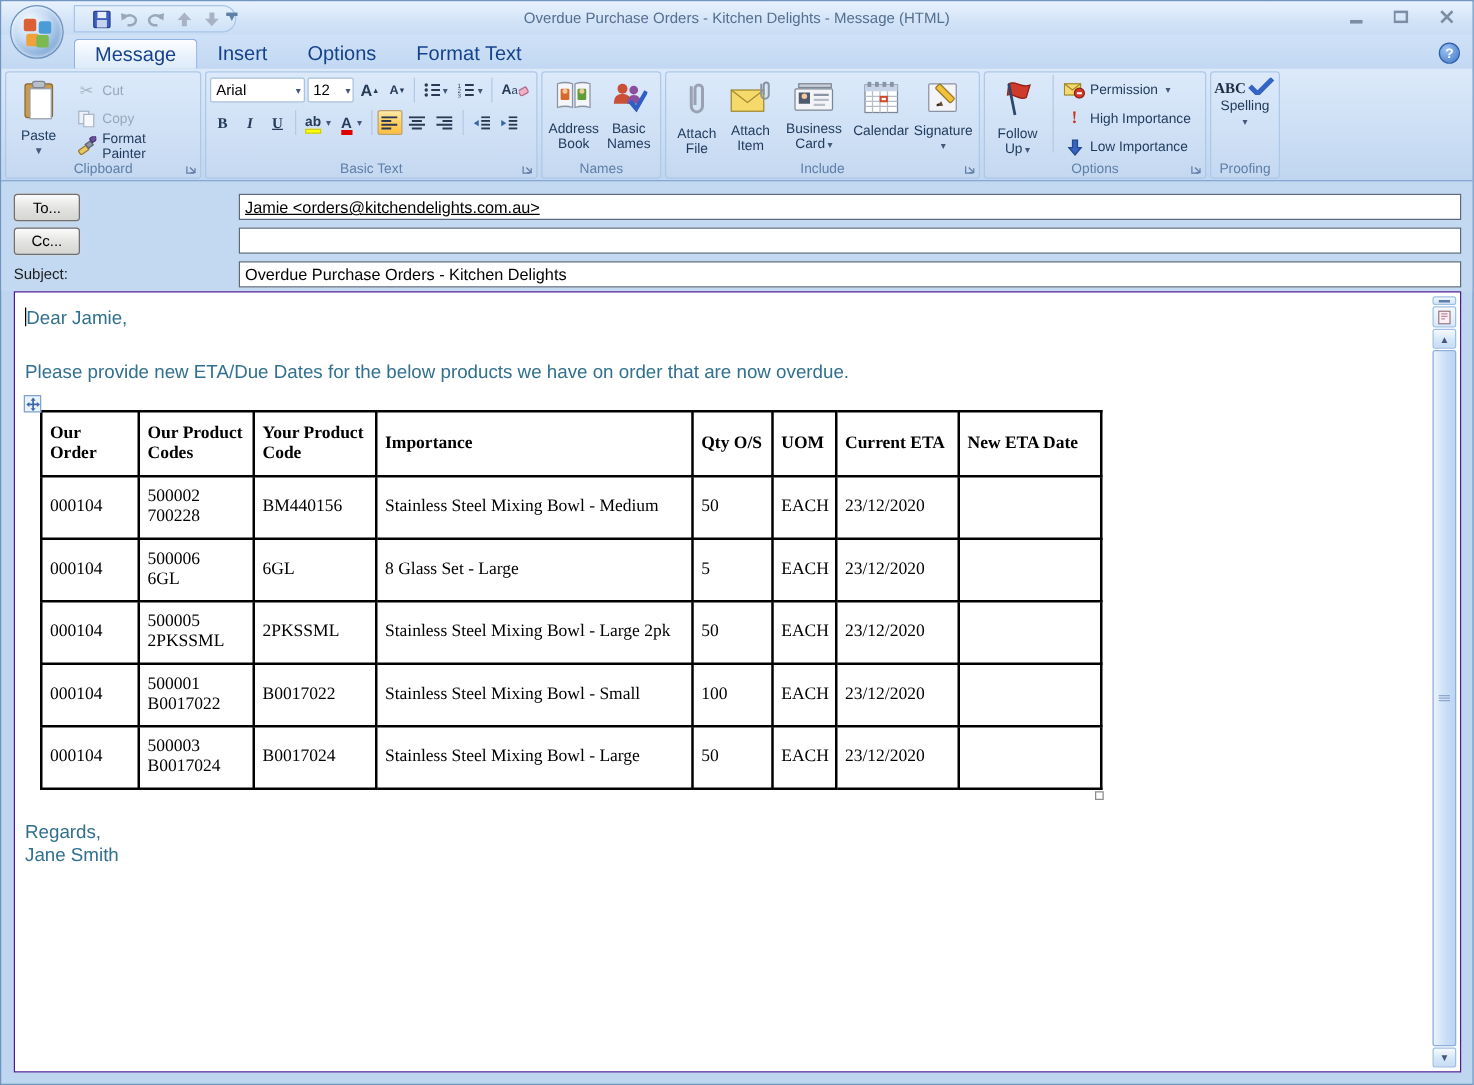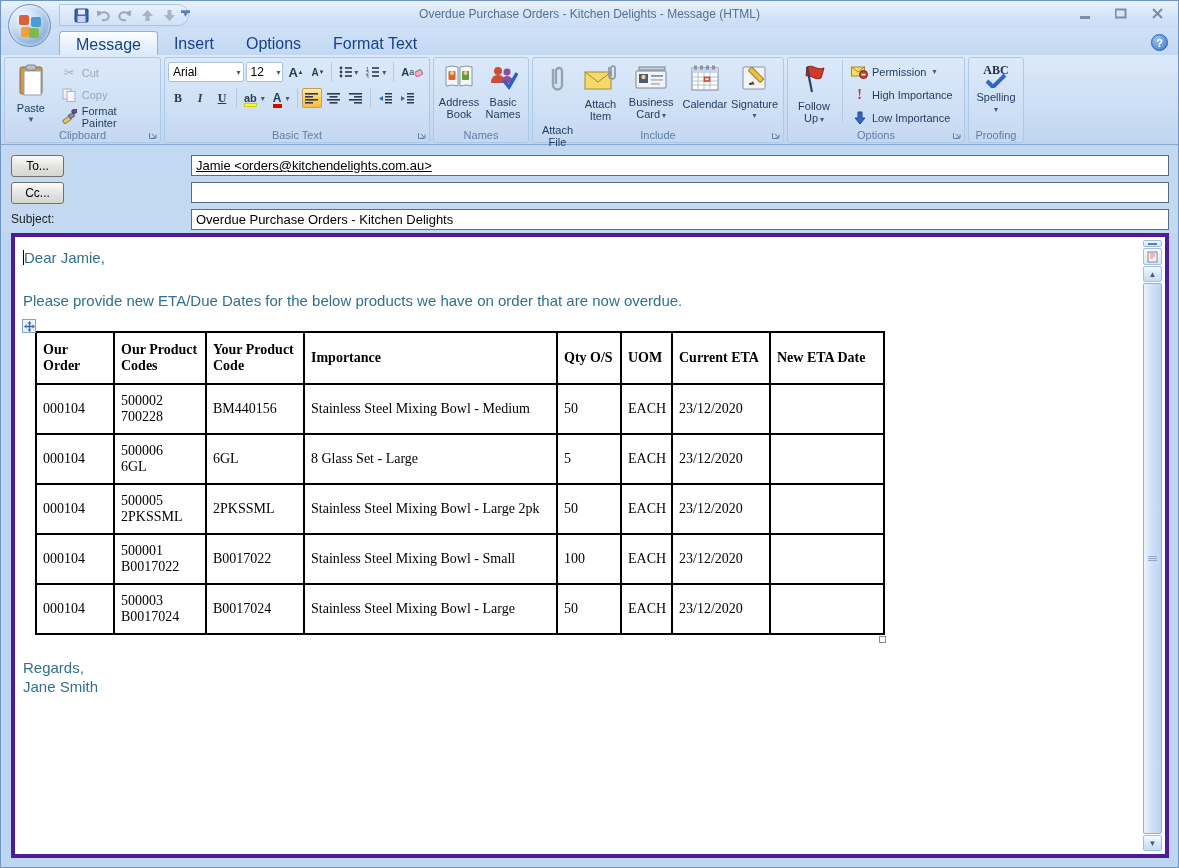--- a/index.html
+++ b/index.html
@@ -53,21 +53,21 @@
   .vsep{width:1px;background:#B4C9E4;height:20px;margin:0 2px;flex:none;}
   .row{display:flex;align-items:center;gap:2px;}
 
   
   .envelope{position:absolute;top:145px;left:0;right:0;height:87px;background:#C3D9F1;}
   .env-btn{position:absolute;left:10px;width:53px;height:22px;background:linear-gradient(#FBFBFB,#E2E2E0 55%,#D5D5D2);border:1px solid #707070;border-radius:3px;font-size:12px;color:#000;display:flex;align-items:center;justify-content:center;box-shadow:0 0 0 1px #CDD8E6;cursor:default;}
   .env-field{position:absolute;left:190px;width:978px;height:21px;background:#fff;border:1px solid #5A6B7D;font-size:13px;color:#000;display:flex;align-items:center;padding:0 4px;}
   .env-label{position:absolute;left:10px;font-size:12px;color:#1E1E1E;}
 
   
-  .body-area{position:absolute;top:232px;left:10px;right:9px;bottom:9px;background:#fff;border:4px solid #4c1d95;overflow:hidden;}
+  .body-area{position:absolute;top:232px;left:10px;right:9px;bottom:9px;background:#fff;border:1px solid #4c1d95;overflow:hidden;}
   .email-content{position:relative;padding:12px 30px 0 8px;font-size:15px;color:#31708F;}
   .caret{display:inline-block;width:1px;height:15px;background:#000;vertical-align:-2px;}
   .intro{margin-top:26px;}
   .table-wrap{position:relative;margin:22px 0 0 12px;display:inline-block;}
   table.po{border-collapse:collapse;table-layout:fixed;width:848px;font-family:"Liberation Serif", serif;color:#000;}
   table.po th, table.po td{border:2px solid #000;padding:3px 6px;vertical-align:middle;font-size:14px;text-align:left;}
   table.po th{font-weight:bold;height:52px;}
   table.po td{height:50px;white-space:pre-line;}
   .move-handle{position:absolute;left:-13px;top:-12px;width:14px;height:14px;background:#EAF2FB;border:1px solid #7FA3CE;display:flex;align-items:center;justify-content:center;}
   .resize-handle{position:absolute;right:-1px;bottom:-8px;width:7px;height:7px;background:#fff;border:1px solid #8C8C8C;}
@@ -365,21 +365,21 @@
               </svg>
           </span>
           <span class="lblwrap"><span>Basic Names</span></span>
         </div>
       </div>
       <div class="group-label">Names</div>
     </div>
 
     <div class="group" style="width:252px;">
       <div style="display:flex;">
-        <div class="bigbtn" style="width:44px;gap:24px;">
+        <div class="bigbtn" style="width:44px;">
           <span>
             <svg width="22" height="30">
                 <path d="M7 5 V21 a4.5 4.5 0 0 0 9 0 V7 a3 3 0 0 0 -6 0 V20" fill="none" stroke="#9AA2B2" stroke-width="2.4"></path>
               </svg>
           </span>
           <span class="lblwrap"><span>Attach File</span></span>
         </div>
         <div class="bigbtn" style="width:44px;">
           <span>
             <svg width="34" height="28">
@@ -483,21 +483,21 @@
       <div class="launcher">
           <svg width="10" height="10">
             <path d="M1.5 3 V8.5 H7" stroke="#617FA6" fill="none"></path>
             <path d="M4 4 L8 8 M8 4.5 V8 H4.5" stroke="#617FA6" fill="none"></path>
           </svg>
         </div>
     </div>
 
     <div class="group" style="width:56px;">
       <div class="bigbtn" style="width:48px;">
-        <span style="display:flex;flex-direction:column;align-items:center;line-height:1;">
+        <span style="display:flex;align-items:center;line-height:1;">
           <span class="spell-abc">ABC</span>
           <svg width="24" height="14" style="margin-top:-2px;">
               <path d="M3 7 L9 13 L21 1" stroke="#3565C4" stroke-width="4" fill="none"></path>
             </svg>
         </span>
         <span class="lblwrap"><span>Spelling</span><span class="chev-block">▾</span></span>
       </div>
       <div class="group-label">Proofing</div>
     </div>
   </div>

